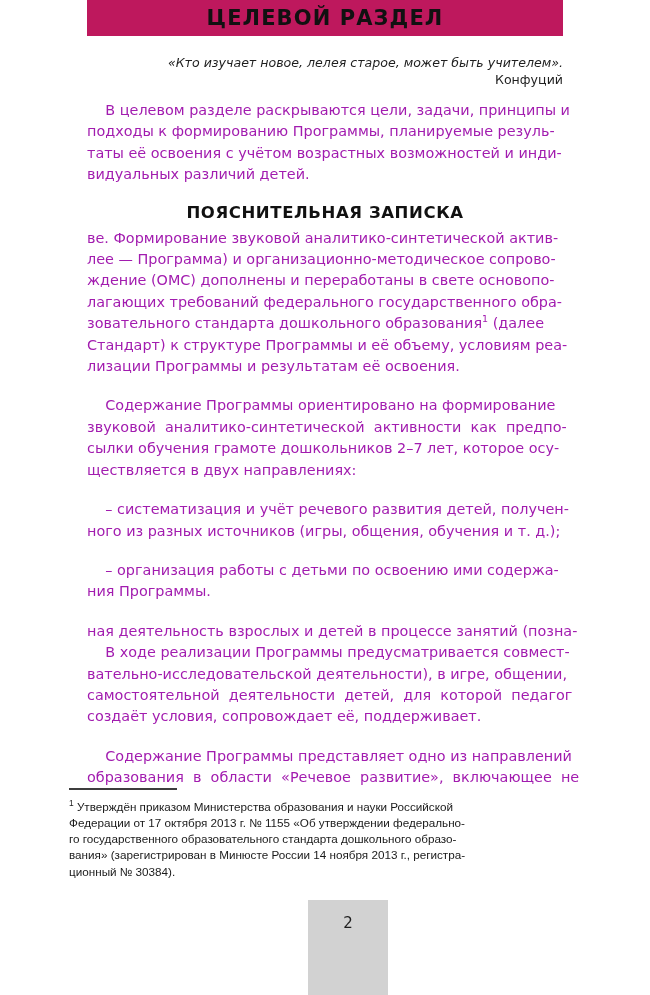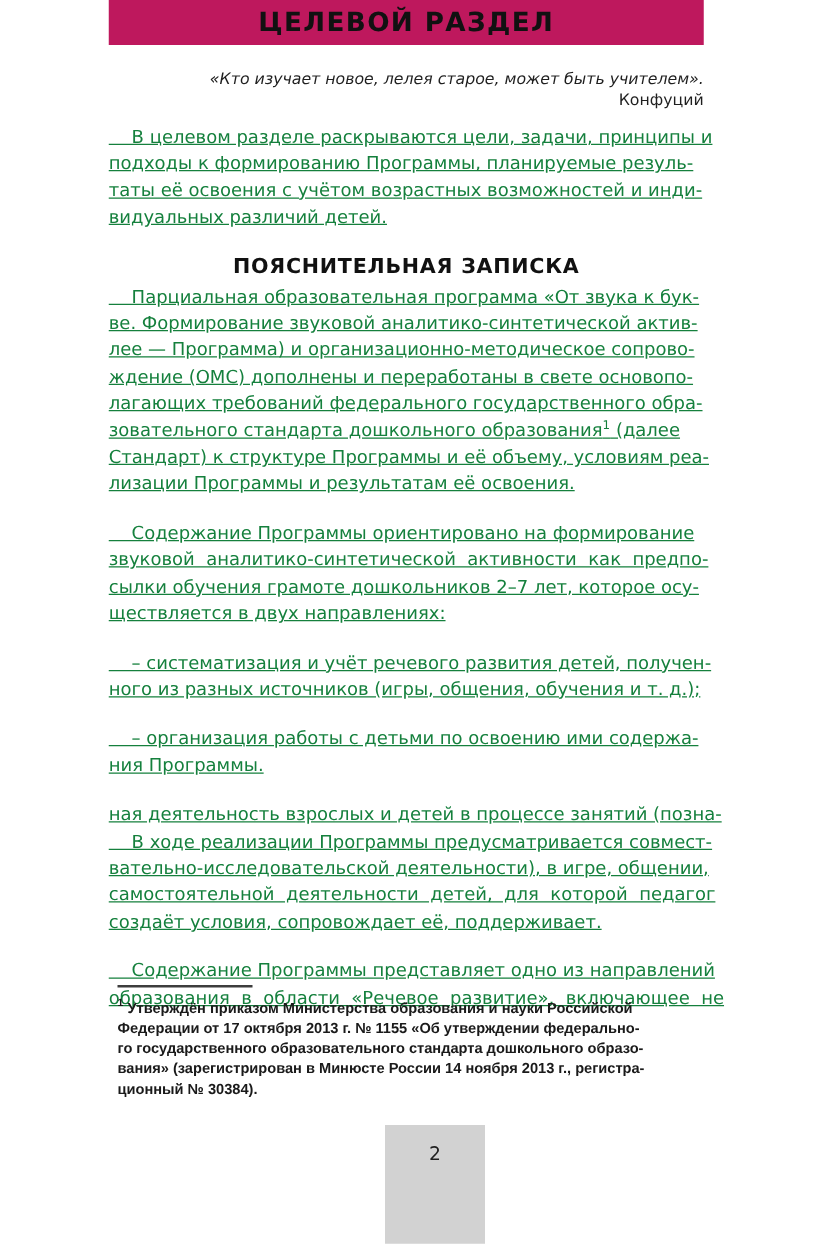--- a/index.html
+++ b/index.html
@@ -69,24 +69,23 @@
     line-height: 18px;
     color: #1f1f1f;
     display: block;
   }
 
   
   .para {
     font-family: "DejaVu Sans", sans-serif;
     font-size: 14.4px;
     line-height: 21.4px;
-    color: #15803d;
+    color: #a21caf;
     margin: 0;
     width: 476px;
-    text-decoration: underline;
   }
   .para .ln {
     display: block;
     white-space: pre;
   }
   .para .ln.just {
     display: flex;
     white-space: normal;
   }
   .para .ln.just > span {
@@ -113,24 +112,23 @@
 
   sup.fn-marker {
     font-size: 9.5px;
     vertical-align: super;
     line-height: 0;
   }
 
   
   .footnote-block {
     position: absolute;
-    left: 94px;
+    left: 69px;
     top: 788px;
     width: 476px;
-    font-weight: bold;
   }
   .footnote-rule {
     width: 108px;
     height: 1.6px;
     background: #3d3d3d;
     margin-bottom: 9px;
   }
   .footnote {
     font-family: "Liberation Sans", sans-serif;
     font-size: 11.7px;
@@ -188,21 +186,20 @@
     <div class="para first-para">
       <span class="ln">    В целевом разделе раскрываются цели, задачи, принципы и</span>
       <span class="ln">подходы к формированию Программы, планируемые резуль-</span>
       <span class="ln">таты её освоения с учётом возрастных возможностей и инди-</span>
       <span class="ln">видуальных различий детей.</span>
     </div>
 
     <div class="section-heading">ПОЯСНИТЕЛЬНАЯ ЗАПИСКА</div>
 
     <div class="para">
-      <span class="ln">    Парциальная образовательная программа «От звука к бук-</span>
       <span class="ln">ве. Формирование звуковой аналитико-синтетической актив-</span>
       <span class="ln">лее — Программа) и организационно-методическое сопрово-</span>
       <span class="ln">ждение (ОМС) дополнены и переработаны в свете основопо-</span>
       <span class="ln">лагающих требований федерального государственного обра-</span>
       <span class="ln just">
           <span>зовательного стандарта дошкольного образования</span>
           <span><sup class="fn-marker">1</sup><span> (далее</span></span>
         </span>
       <span class="ln">Стандарт) к структуре Программы и её объему, условиям реа-</span>
       <span class="ln">лизации Программы и результатам её освоения.</span>

